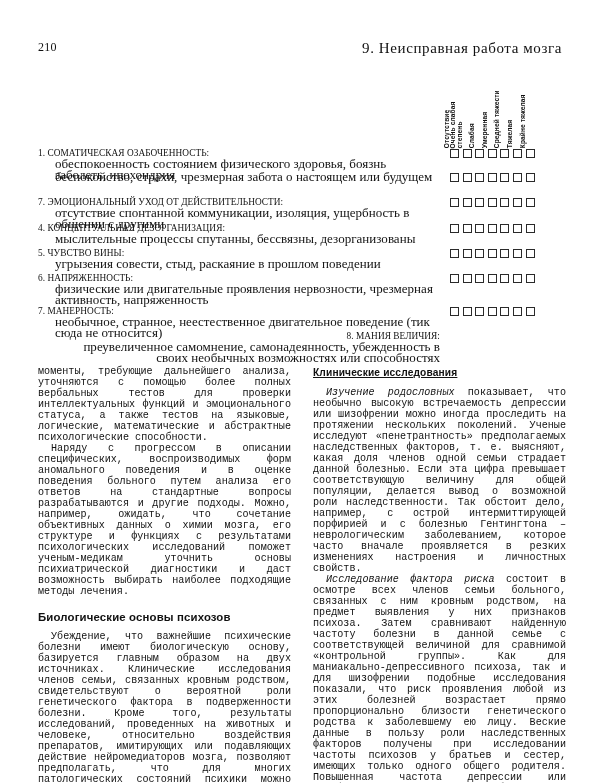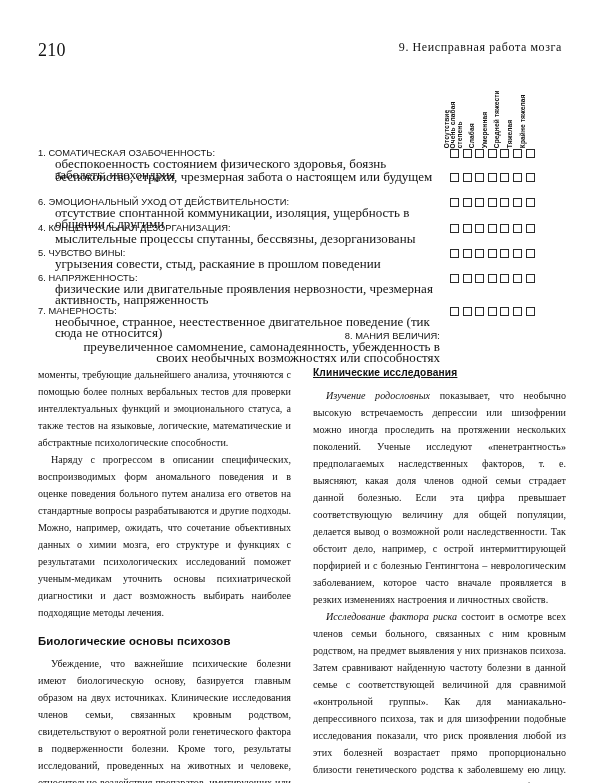--- a/index.html
+++ b/index.html
@@ -28,28 +28,28 @@
     position: absolute;
     top: 40px;
     left: 0;
     width: 600px;
     height: 16px;
   }
   .folio {
     position: absolute;
     left: 38px;
     top: 0;
-    font-size: 18px;
+    font-size: 12px;
     letter-spacing: 0.2px;
   }
   .chaptitle {
     position: absolute;
     right: 38px;
     top: 0;
-    font-size: 12px;
+    font-size: 15px;
     letter-spacing: 0.6px;
     white-space: nowrap;
   }
 
   
   .figcap {
     position: absolute;
     left: 38px;
     top: 72px;
     width: 300px;
@@ -111,21 +111,21 @@
     position: relative;
     min-height: 22px;
   }
   .item .txt {
     position: absolute;
     left: 0;
     top: 0;
     width: 402px;
   }
   .item .ttl {
-    font-family: Liberation Sans, sans-serif;
+    font-family: Liberation Serif, serif;
     font-size: 9.3px;
     line-height: 11.4px;
     letter-spacing: 0.05px;
     font-weight: normal;
   }
   .item .sub {
     font-family: "Liberation Serif", serif;
     font-size: 13px;
     line-height: 10.2px;
     padding-left: 17px;
@@ -160,25 +160,26 @@
     top: 0;
     width: 253px;
     height: 400px;
   }
   .col.left  { left: 0px; }
   .col.right { left: 275px; }
 
   .col p {
     margin: 0;
     font-size: 10.1px;
-    line-height: 17px;
+    line-height: 11px;
     text-align: justify;
     text-justify: inter-word;
     letter-spacing: 0.01px;
     hyphens: manual;
+    font-family: Liberation Mono, monospace;
   }
   .col p.ind { text-indent: 13px; }
   .col p.noind { text-indent: 0; }
 
   h2.sec {
     margin: 13px 0 7px 0;
     font-family: "Liberation Sans", sans-serif;
     font-size: 11.4px;
     font-weight: bold;
     letter-spacing: 0.15px;
@@ -242,21 +243,21 @@
           <span class="box"></span>
           <span class="box"></span>
           <span class="box"></span>
           <span class="box"></span>
           <span class="box"></span>
         </div>
       </div>
 
       <div class="item" style="height:26px;">
         <div class="txt">
-          <div class="ttl">6. ЭМОЦИОНАЛЬНЫЙ УХОД ОТ ДЕЙСТВИТЕЛЬНОСТИ:</div>
+          <div class="ttl">7. ЭМОЦИОНАЛЬНЫЙ УХОД ОТ ДЕЙСТВИТЕЛЬНОСТИ:</div>
           <div class="sub">отсутствие спонтанной  коммуникации, изоляция, ущербность в общении с другими</div>
         </div>
         <div class="boxes">
           <span class="box"></span>
           <span class="box"></span>
           <span class="box"></span>
           <span class="box"></span>
           <span class="box"></span>
           <span class="box"></span>
           <span class="box"></span>

